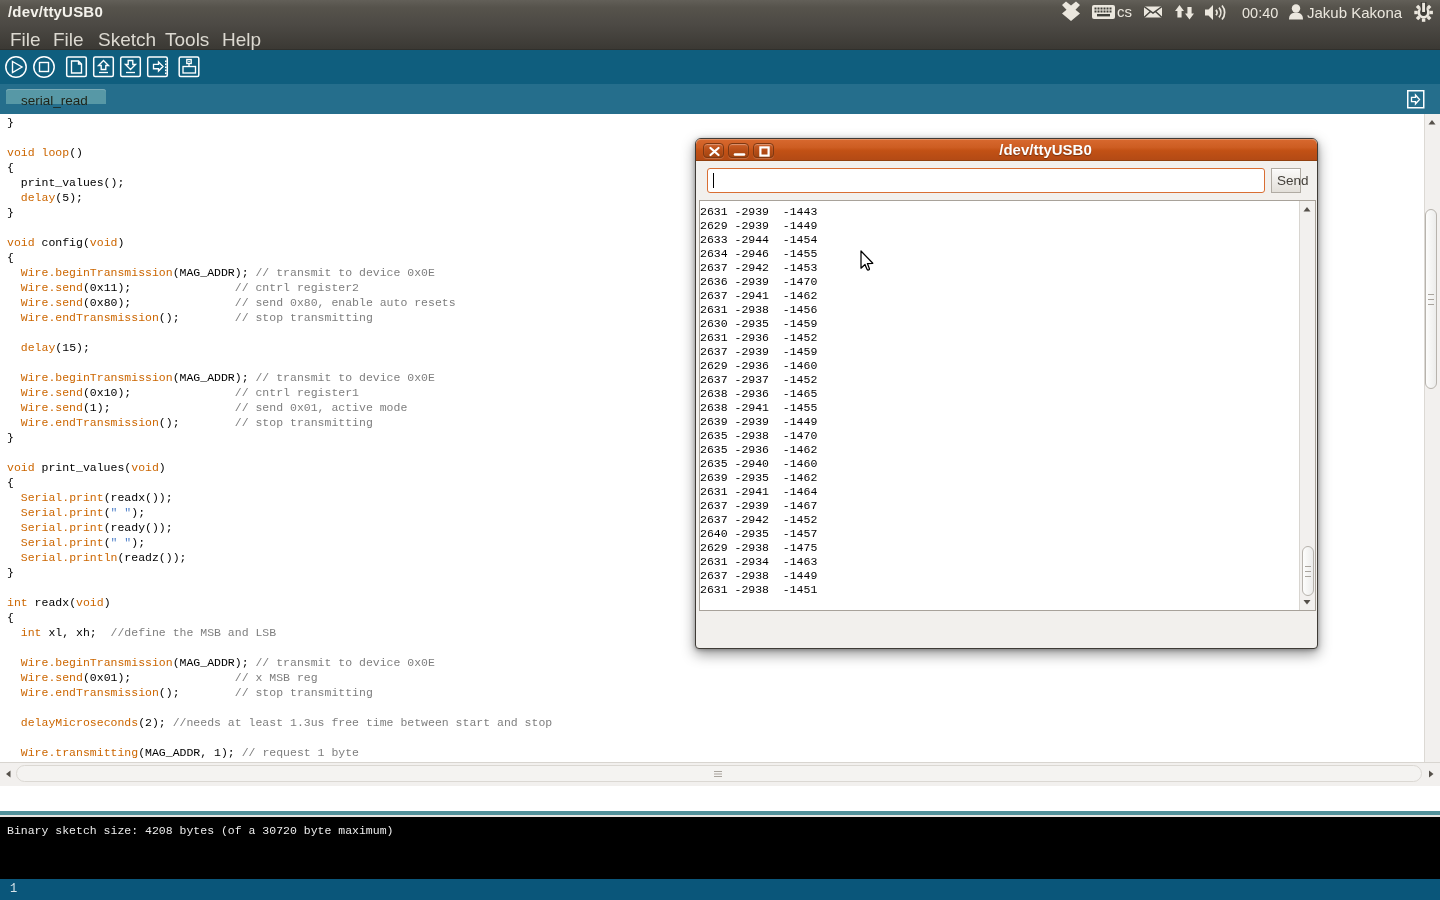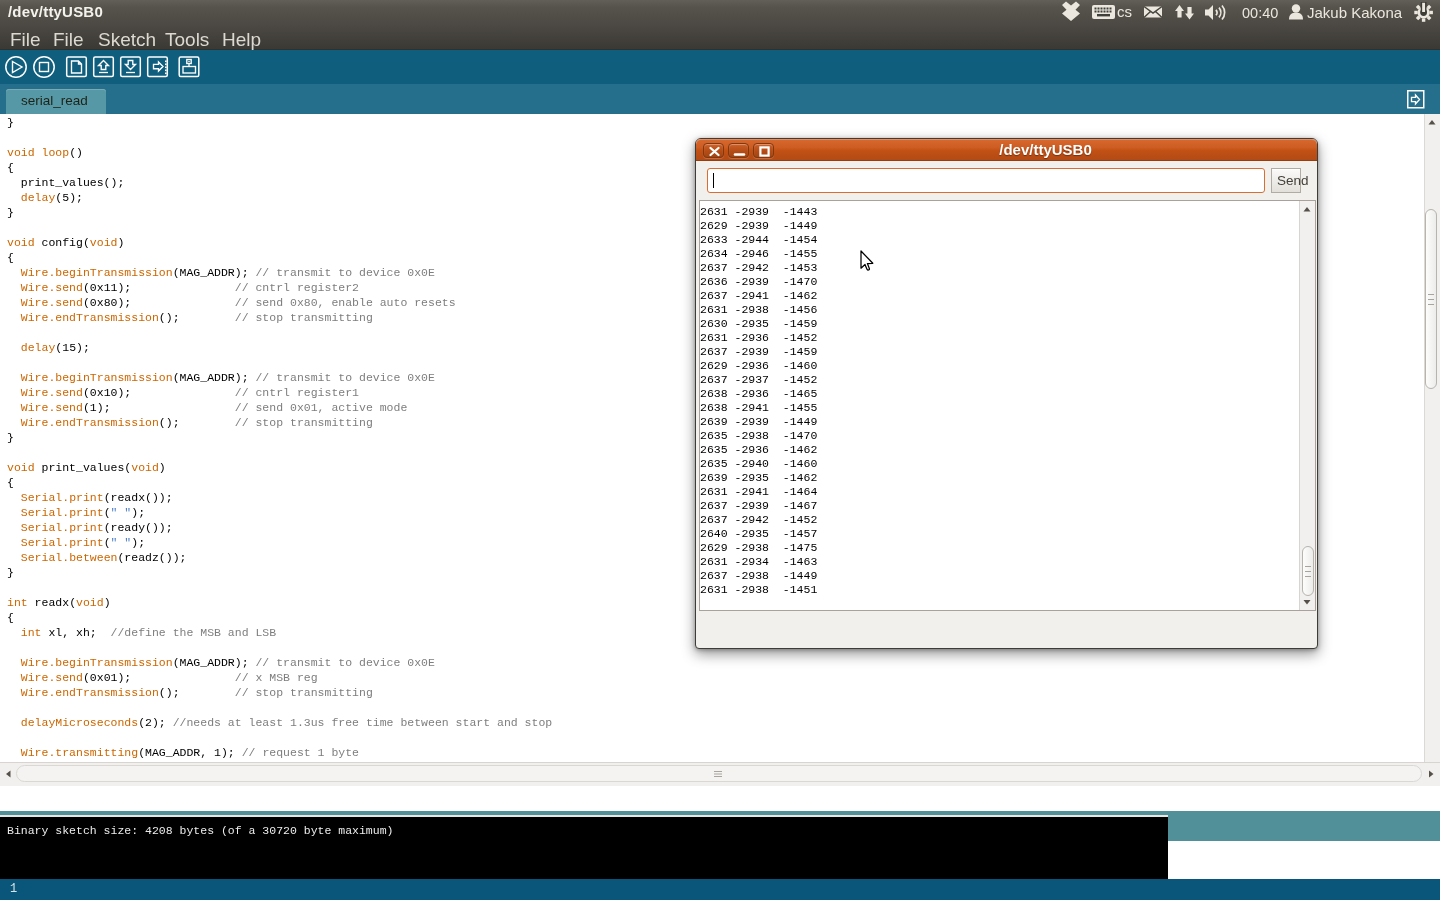--- a/index.html
+++ b/index.html
@@ -6,40 +6,40 @@
 
 #panel{left:0;top:0;width:1440px;height:25px;background:linear-gradient(180deg,#625f58 0%,#56534c 30%,#4c4944 100%)}
 #panel .title{position:absolute;left:8px;top:3px;font-size:15px;font-weight:bold;color:#f4f2ec;letter-spacing:0.2px}
 
 #menubar{left:0;top:25px;width:1440px;height:25px;background:linear-gradient(180deg,#4c4944,#3b3934);border-bottom:1px solid #31302c}
 #menubar span{position:absolute;top:4px;font-size:19px;color:#dcd9d1}
 
 #toolbar{left:0;top:50px;width:1440px;height:34px;background:#0f5e7e}
 
 #tabstrip{left:0;top:84px;width:1440px;height:30px;background:#256e8c}
-#tab{position:absolute;left:6px;top:5px;width:100px;height:25px;background:#5798a6;border-radius:3px 3px 0 0;box-shadow:inset 0 1px 0 #79aab6}
+#tab{position:absolute;left:6px;top:5px;width:100px;height:15px;background:#5798a6;border-radius:3px 3px 0 0;box-shadow:inset 0 1px 0 #79aab6}
 #tab span{position:absolute;left:15px;top:4px;font-size:13.5px;color:#1e2318}
 
 #editor{left:0;top:114px;width:1424px;height:648px;background:#fff;overflow:hidden}
 #code{position:absolute;left:7px;top:1px;font-family:"Liberation Mono",monospace;font-size:11.5px;line-height:15px;color:#000;white-space:pre}
 #code .o{color:#cc6600}
 #code .b{color:#cc6600;font-weight:normal}
 #code .c{color:#7e7e7e}
 #code .s{color:#4d7fc8}
 
 #vscroll{left:1424px;top:114px;width:16px;height:663px;background:#f2f0ee;border-left:1px solid #dcd9d4}
 #vthumb{position:absolute;left:1425px;top:209px;width:12px;height:180px;background:linear-gradient(90deg,#fdfdfc,#ececeb);border:1px solid #b7b3ad;border-radius:7px}
 .grip{position:absolute;left:50%;transform:translateX(-50%);width:6px;height:1px;background:#a9a49d}
 
 #hscroll{left:0;top:762px;width:1440px;height:24px;background:#f2f0ee;border-top:1px solid #d8d5d0}
 
 #status{left:0;top:811px;width:1440px;height:30px;background:#519099}
 #status span{position:absolute;left:8px;top:8px;font-size:13.5px;color:#131313}
 
-#console{left:0;top:815px;width:1168px;height:64px;background:#000;border-top:2px solid #e8e6e2}
+#console{left:0;top:815px;width:1440px;height:64px;background:#000;border-top:2px solid #e8e6e2}
 #console pre{position:absolute;left:7px;top:6px;font-family:"Liberation Mono",monospace;font-size:11.5px;line-height:15px;color:#ececec}
 
 #linestrip{left:0;top:879px;width:1440px;height:21px;background:#0a567a}
 #linestrip span{position:absolute;left:10px;top:3px;font-family:"Liberation Mono",monospace;font-size:12px;color:#d8e4ea}
 
 #swin{left:695px;top:138px;width:623px;height:511px;border-radius:6px 6px 4px 4px;box-shadow:0 5px 14px rgba(0,0,0,0.42),0 1px 4px rgba(0,0,0,0.3);background:#f2f0ed;border:1px solid #3f3b36}
 #stitle{position:absolute;left:0;top:0;width:100%;height:22px;border-radius:5px 5px 0 0;box-shadow:inset 0 1px 0 rgba(255,255,255,0.25);background:linear-gradient(180deg,#d8692f 0%,#cd5d22 40%,#c25115 55%,#b34a15 100%);border-bottom:1px solid #92400f}
 #stitle .t{position:absolute;left:78px;right:0;top:2px;text-align:center;font-size:15px;font-weight:bold;color:#fff;text-shadow:0 1px 1px rgba(60,20,0,0.55)}
 .wbtn{position:absolute;top:4px;width:21px;height:15px;border-radius:4px;border:1px solid #7e3812;background:linear-gradient(180deg,#cd5f28 0%,#b54c16 55%,#a34510 100%);box-shadow:inset 0 1px 1px rgba(255,255,255,0.35),0 1px 0 rgba(255,255,255,0.18)}
 .wbtn svg{position:absolute;left:0;top:0}
@@ -186,21 +186,21 @@
   <span class="o">Wire.send</span>(1);                  <span class="c">// send 0x01, active mode</span>
   <span class="o">Wire.endTransmission</span>();        <span class="c">// stop transmitting</span>
 }
 
 <span class="o">void</span> print_values(<span class="o">void</span>)
 {
   <span class="b">Serial</span><span class="o">.print</span>(readx());
   <span class="b">Serial</span><span class="o">.print</span>(<span class="s">" "</span>);
   <span class="b">Serial</span><span class="o">.print</span>(ready());
   <span class="b">Serial</span><span class="o">.print</span>(<span class="s">" "</span>);
-  <span class="b">Serial</span><span class="o">.between</span>(readz());
+  <span class="b">Serial</span><span class="o">.println</span>(readz());
 }
 
 <span class="b">int</span> readx(<span class="o">void</span>)
 {
   <span class="b">int</span> xl, xh;  <span class="c">//define the MSB and LSB</span>
 
   <span class="o">Wire.beginTransmission</span>(MAG_ADDR); <span class="c">// transmit to device 0x0E</span>
   <span class="o">Wire.send</span>(0x01);               <span class="c">// x MSB reg</span>
   <span class="o">Wire.endTransmission</span>();        <span class="c">// stop transmitting</span>
 

